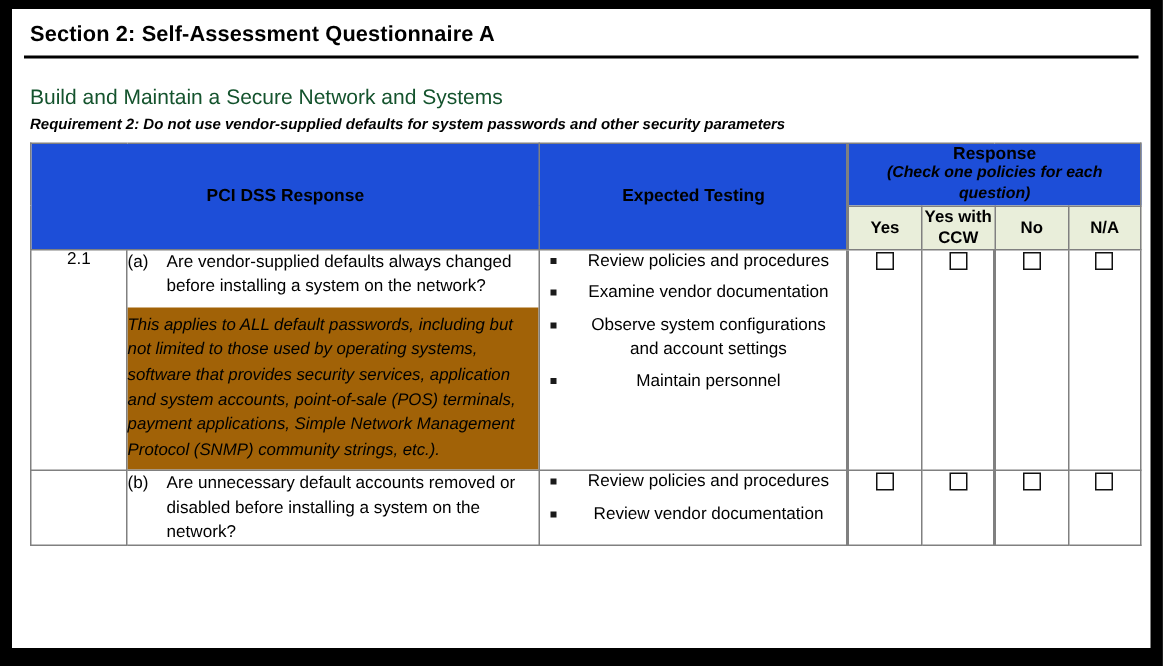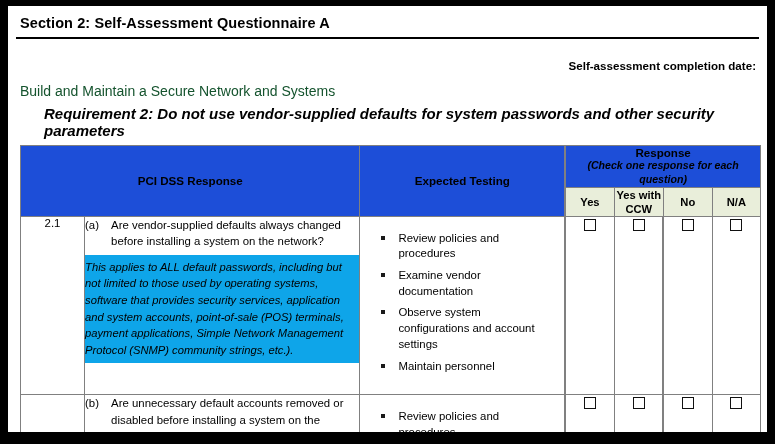--- a/index.html
+++ b/index.html
@@ -76,26 +76,25 @@
   }
 
   
   .build-heading {
     font-size: 14px;
     font-weight: normal;
     color: #14532d;
     padding: 11px 0 0 4px;
   }
   .req-heading {
-    font-size: 15px;
+    font-size: 10px;
     font-weight: bold;
     font-style: italic;
     color: #000;
     padding: 6px 0 6px 4px;
-    margin-left: 24px;
   }
 
   
   table.saq {
     border-collapse: collapse;
     width: 741px;
     margin-left: 4px;
     table-layout: fixed;
   }
   table.saq td, table.saq th {
@@ -145,34 +144,35 @@
     line-height: 1.42;
     color: #000;
   }
   .q-letter {
     flex: 0 0 26px;
     font-weight: normal;
   }
   .q-text { flex: 1 1 auto; }
 
   .q-note {
-    background: #0ea5e9;
+    background: #a16207;
     font-style: italic;
     font-size: 11.2px;
     line-height: 1.48;
     color: #000;
     margin-top: 6px;
     padding: 4px 5px 5px 0px;
   }
 
   td.test-cell { padding: 5px 6px 8px 4px; }
   ul.bullets {
     list-style: none;
-    margin: 14px;
+    margin: 0;
     padding: 0;
+    text-align: center;
   }
   ul.bullets li {
     position: relative;
     padding: 0 4px 6px 24px;
     font-size: 11.4px;
     line-height: 1.38;
     color: #000;
   }
   ul.bullets li:before {
     content: "";
@@ -202,42 +202,41 @@
 <body>
 
 <div id="frame">
 <div id="page">
 <div class="inner">
 
   <div class="section-title">Section 2: Self-Assessment Questionnaire A</div>
   <div class="title-rule"></div>
 
 
-  <div class="completion-row">Self-assessment completion date:</div>
 
   <div class="build-heading">Build and Maintain a Secure Network and Systems</div>
   <div class="req-heading">Requirement 2:  Do not use vendor-supplied defaults for system passwords and other security parameters</div>
 
   <table class="saq">
     <colgroup>
       <col style="width:64px">
       <col style="width:275px">
       <col style="width:205px">
       <col style="width:49px">
       <col style="width:49px">
       <col style="width:49px">
       <col style="width:48px">
     </colgroup>
     <thead>
       <tr>
         <th class="hdr-green" colspan="2" rowspan="2">PCI DSS Response</th>
         <th class="hdr-green" rowspan="2">Expected Testing</th>
         <th class="hdr-green thick-left" colspan="4">
           <span>Response</span>
-          <span class="sub">(Check one response for each question)</span>
+          <span class="sub">(Check one policies for each question)</span>
         </th>
       </tr>
       <tr>
         <th class="hdr-light thick-left">Yes</th>
         <th class="hdr-light">Yes with CCW</th>
         <th class="hdr-light">No</th>
         <th class="hdr-light">N/A</th>
       </tr>
     </thead>
     <tbody>

